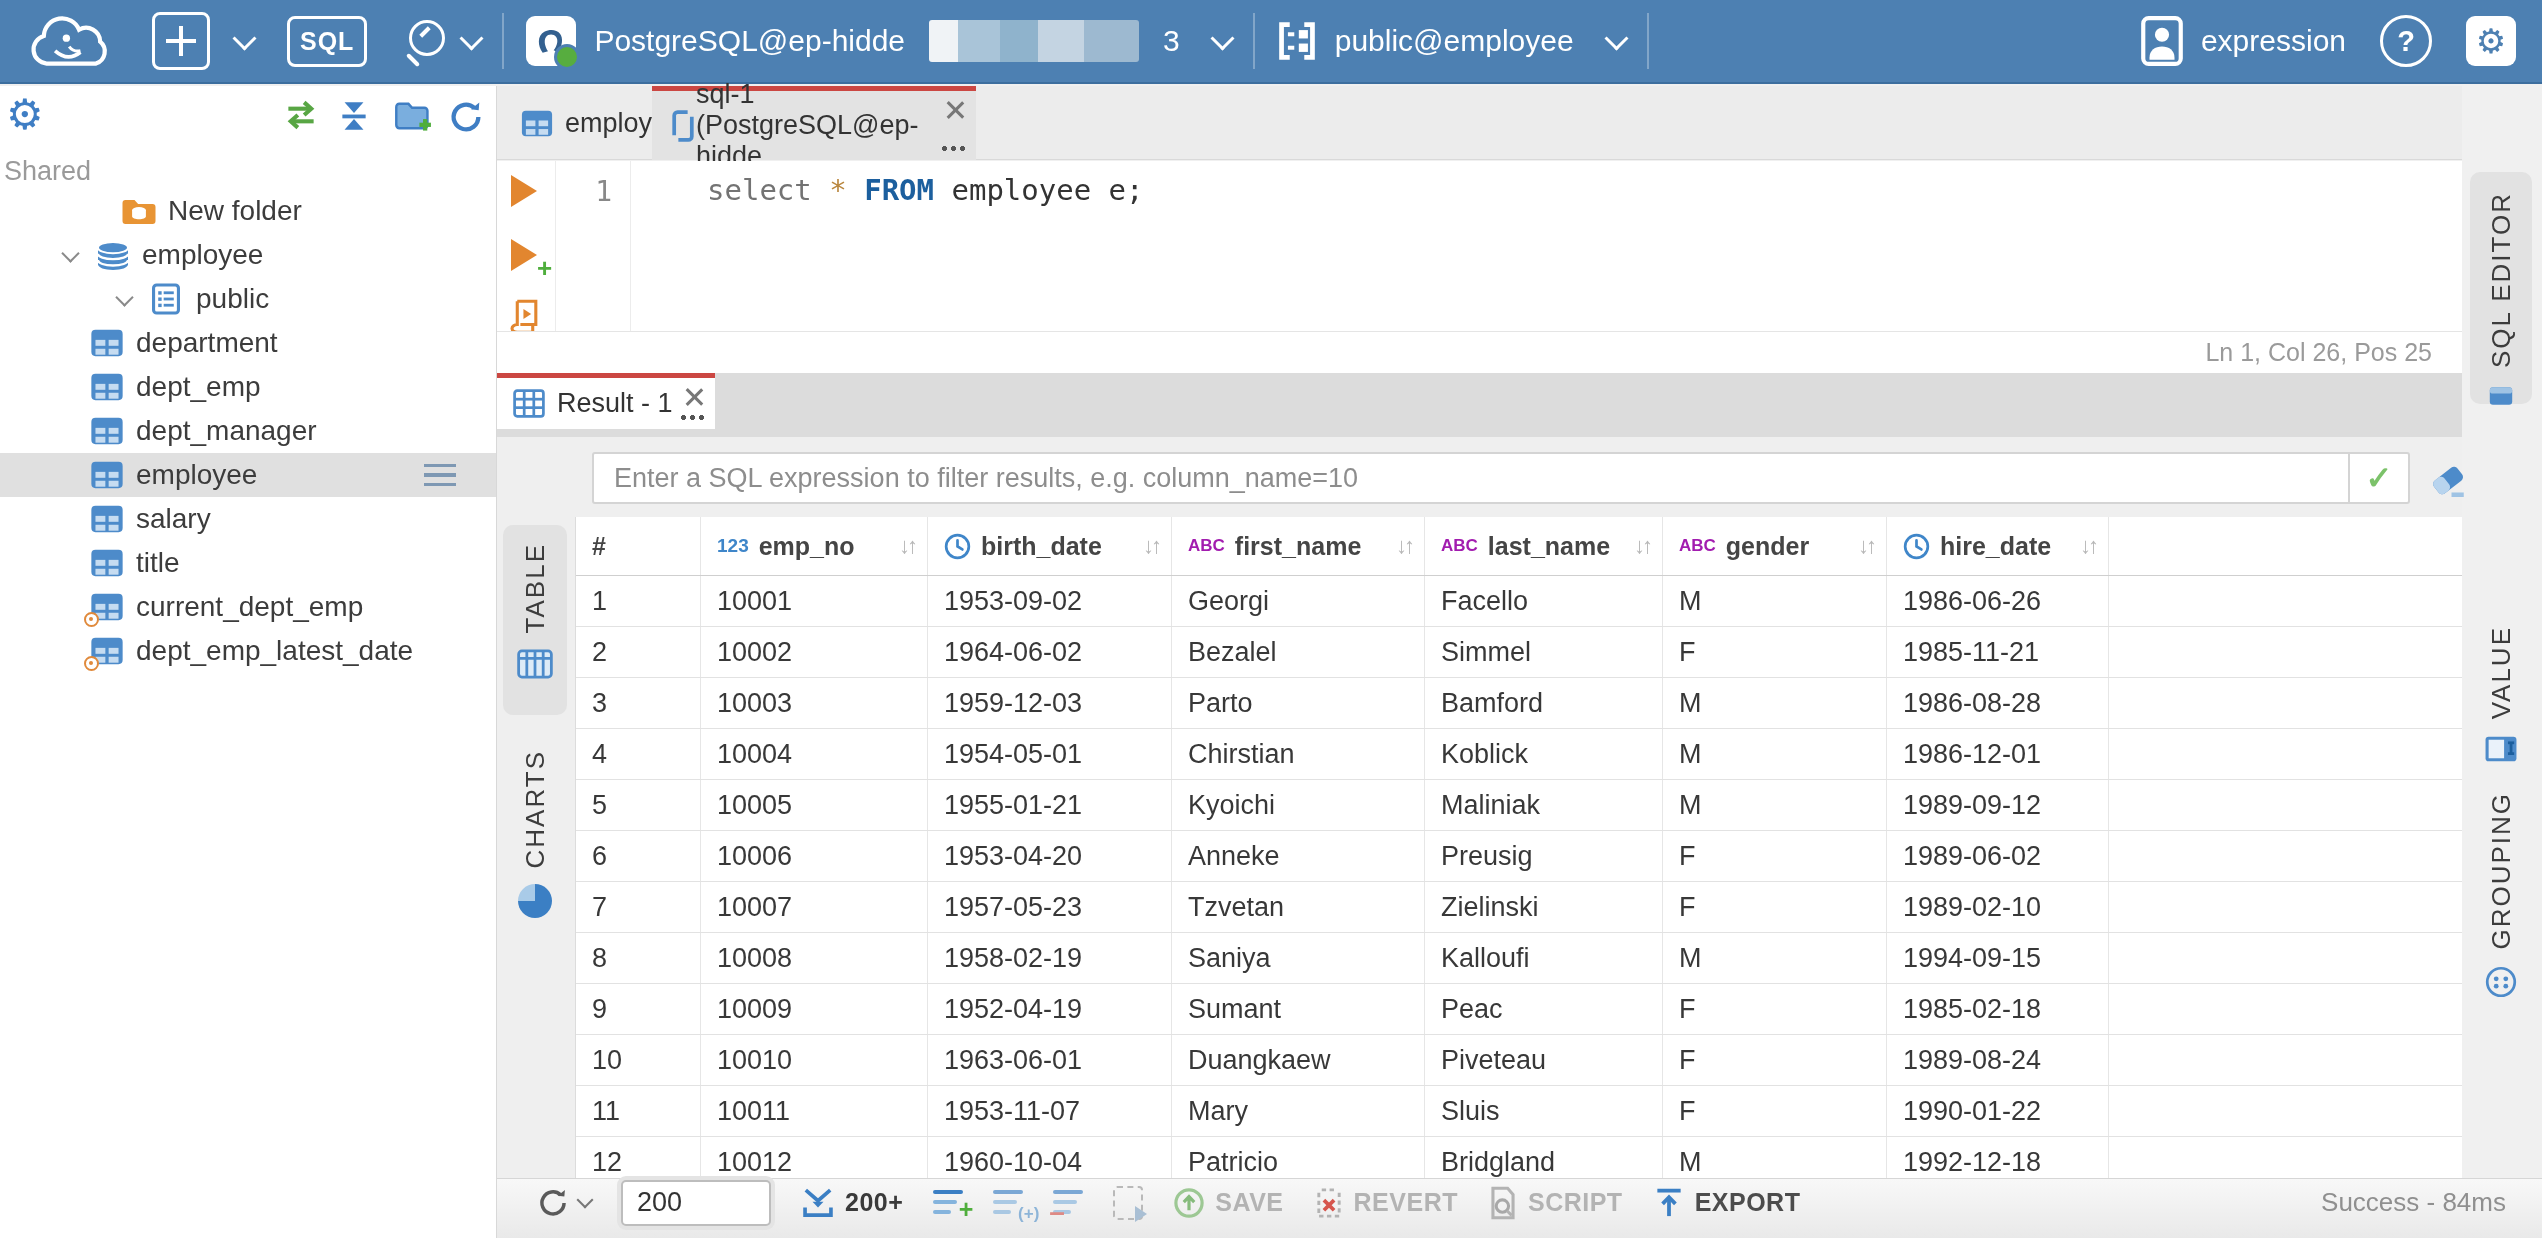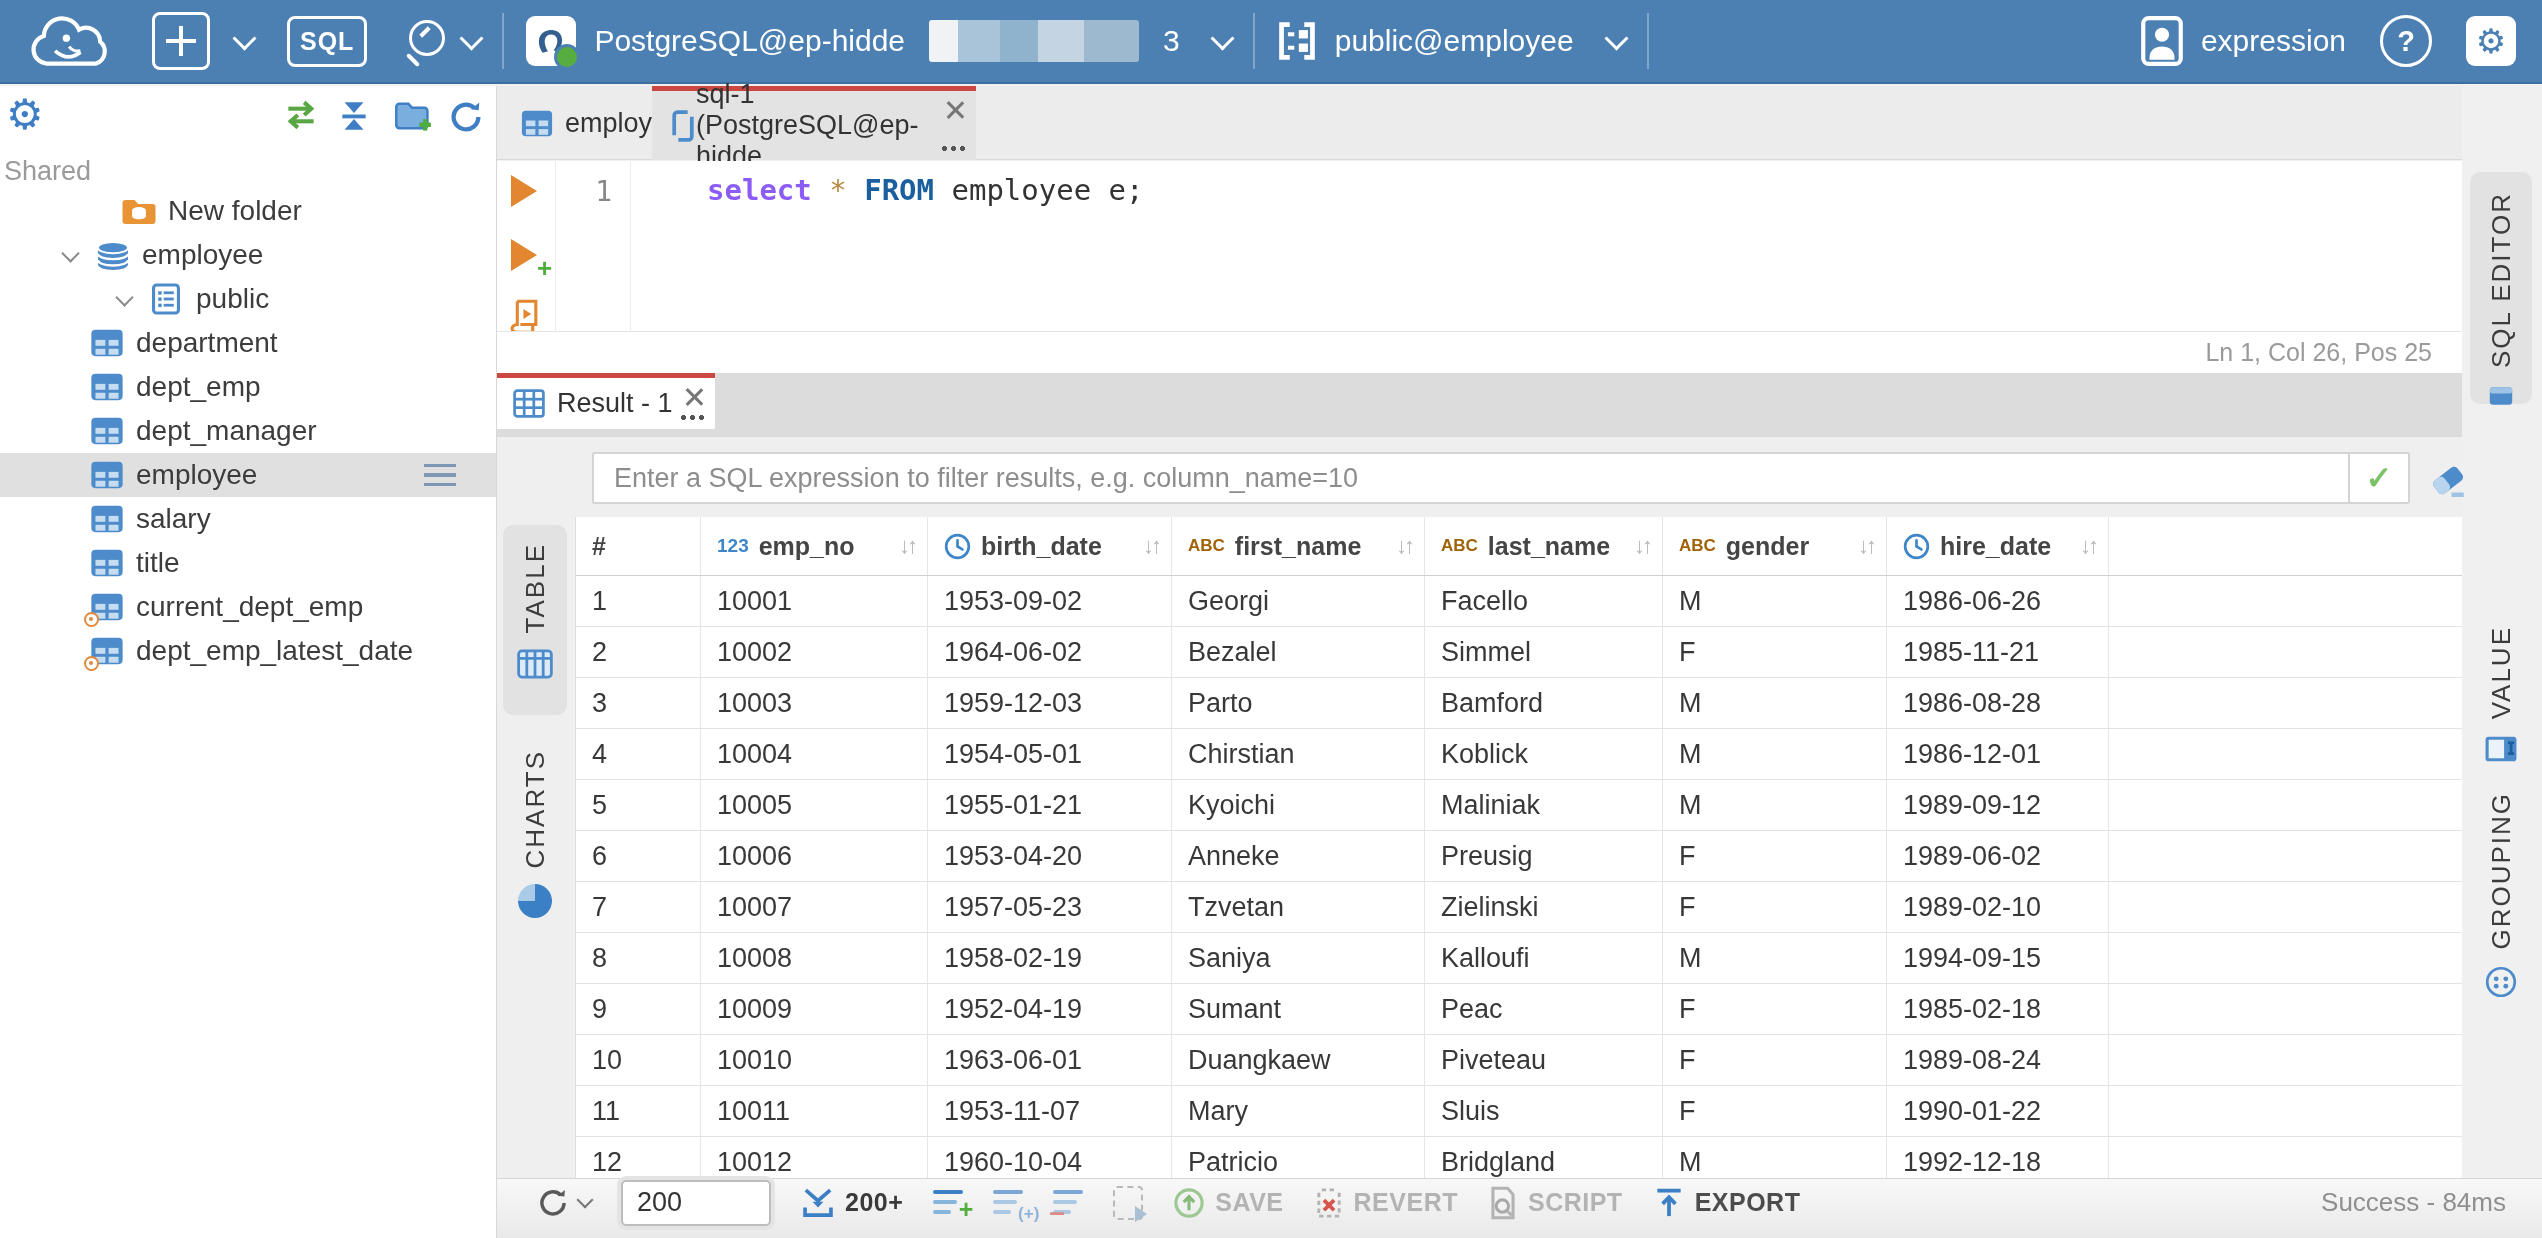--- a/index.html
+++ b/index.html
@@ -64,21 +64,21 @@
 
   
   .editor{position:absolute;left:497px;top:161px;width:1965px;height:212px;background:#fff;}
   .runcol{position:absolute;left:0;top:0;width:58px;height:170px;border-right:1px solid #ececec;}
   .play{width:0;height:0;border-left:26px solid #e2862f;border-top:16px solid transparent;border-bottom:16px solid transparent;position:absolute;left:14px;}
   .playplus{position:absolute;left:40px;color:#4fae3c;font-weight:bold;font-size:26px;}
   .gutter{position:absolute;left:59px;top:0;width:74px;height:170px;border-right:1px solid #ececec;
           font-family:"DejaVu Sans Mono",monospace;font-size:28px;color:#888;}
   .gutter span{position:absolute;top:14px;right:18px;}
   .codeline{position:absolute;left:210px;top:12px;font-family:"DejaVu Sans Mono",monospace;font-size:29px;white-space:pre;}
-  .kw1{color:#8b5cf6;font-weight:bold;}
+  .kw1{color:#737373;font-weight:normal;}
   .star{color:#b9873f;}
   .kw2{color:#1c5f9e;font-weight:bold;}
   .plain{color:#333;}
   .ed-status{position:absolute;left:0;bottom:0;width:100%;height:42px;border-top:1px solid #e5e5e5;box-sizing:border-box;
              display:flex;align-items:center;justify-content:flex-end;padding-right:30px;font-size:25px;color:#9a9a9a;background:#fff;}
 
   
   .rightstrip{position:absolute;left:2462px;top:86px;width:80px;height:1092px;background:#f0f0f0;}
   .vtab{position:absolute;left:8px;width:62px;display:flex;flex-direction:column;align-items:center;border-radius:10px;box-sizing:border-box;}
   .vtext{writing-mode:vertical-rl;transform:rotate(180deg);font-size:26px;letter-spacing:2px;color:#3c3c3c;white-space:nowrap;}
@@ -112,21 +112,21 @@
   .lv-charts{top:215px;height:240px;padding-top:18px;}
   .pieicon{width:34px;height:34px;border-radius:50%;background:conic-gradient(#3b7fc4 0 270deg,#a9cbe8 270deg 360deg);margin-top:16px;}
 
   
   .grid{position:absolute;left:78px;top:80px;width:1887px;height:661px;background:#fff;border-left:1px solid #dcdcdc;box-sizing:border-box;}
   .ghead{display:flex;height:58px;border-bottom:1px solid #cfcfcf;background:#fff;}
   .hcell{display:flex;align-items:center;gap:10px;padding:0 12px 0 16px;border-right:1px solid #e6e6e6;box-sizing:border-box;
          font-size:25px;font-weight:bold;color:#454545;}
   .sort{margin-left:auto;color:#b8b8b8;font-size:22px;font-weight:normal;letter-spacing:-3px;}
   .tnum{color:#3f86c9;font-size:19px;font-weight:bold;}
-  .tabc{color:#a16207;font-size:17px;font-weight:bold;}
+  .tabc{color:#a21caf;font-size:17px;font-weight:bold;}
   .grow{display:flex;height:50px;border-bottom:1px solid #e2e2e2;}
   .gc{display:flex;align-items:center;padding-left:16px;border-right:1px solid #e6e6e6;box-sizing:border-box;font-size:27px;color:#383838;}
   .c0{width:125px;}.c1{width:227px;}.c2{width:244px;}.c3{width:253px;}.c4{width:238px;}.c5{width:224px;}.c6{width:222px;}
   .cfill{flex:1;border-right:none;}
 
   
   .btoolbar{position:absolute;left:497px;top:1178px;width:2045px;height:60px;background:linear-gradient(#f8f8f8,#e9e9e9);
             border-top:1px solid #d6d6d6;box-sizing:border-box;display:flex;align-items:center;padding:0 36px 12px 40px;gap:30px;}
   .tb-item{display:flex;align-items:center;gap:10px;flex:none;}
   .tb-label{font-size:25px;font-weight:bold;letter-spacing:.5px;}

